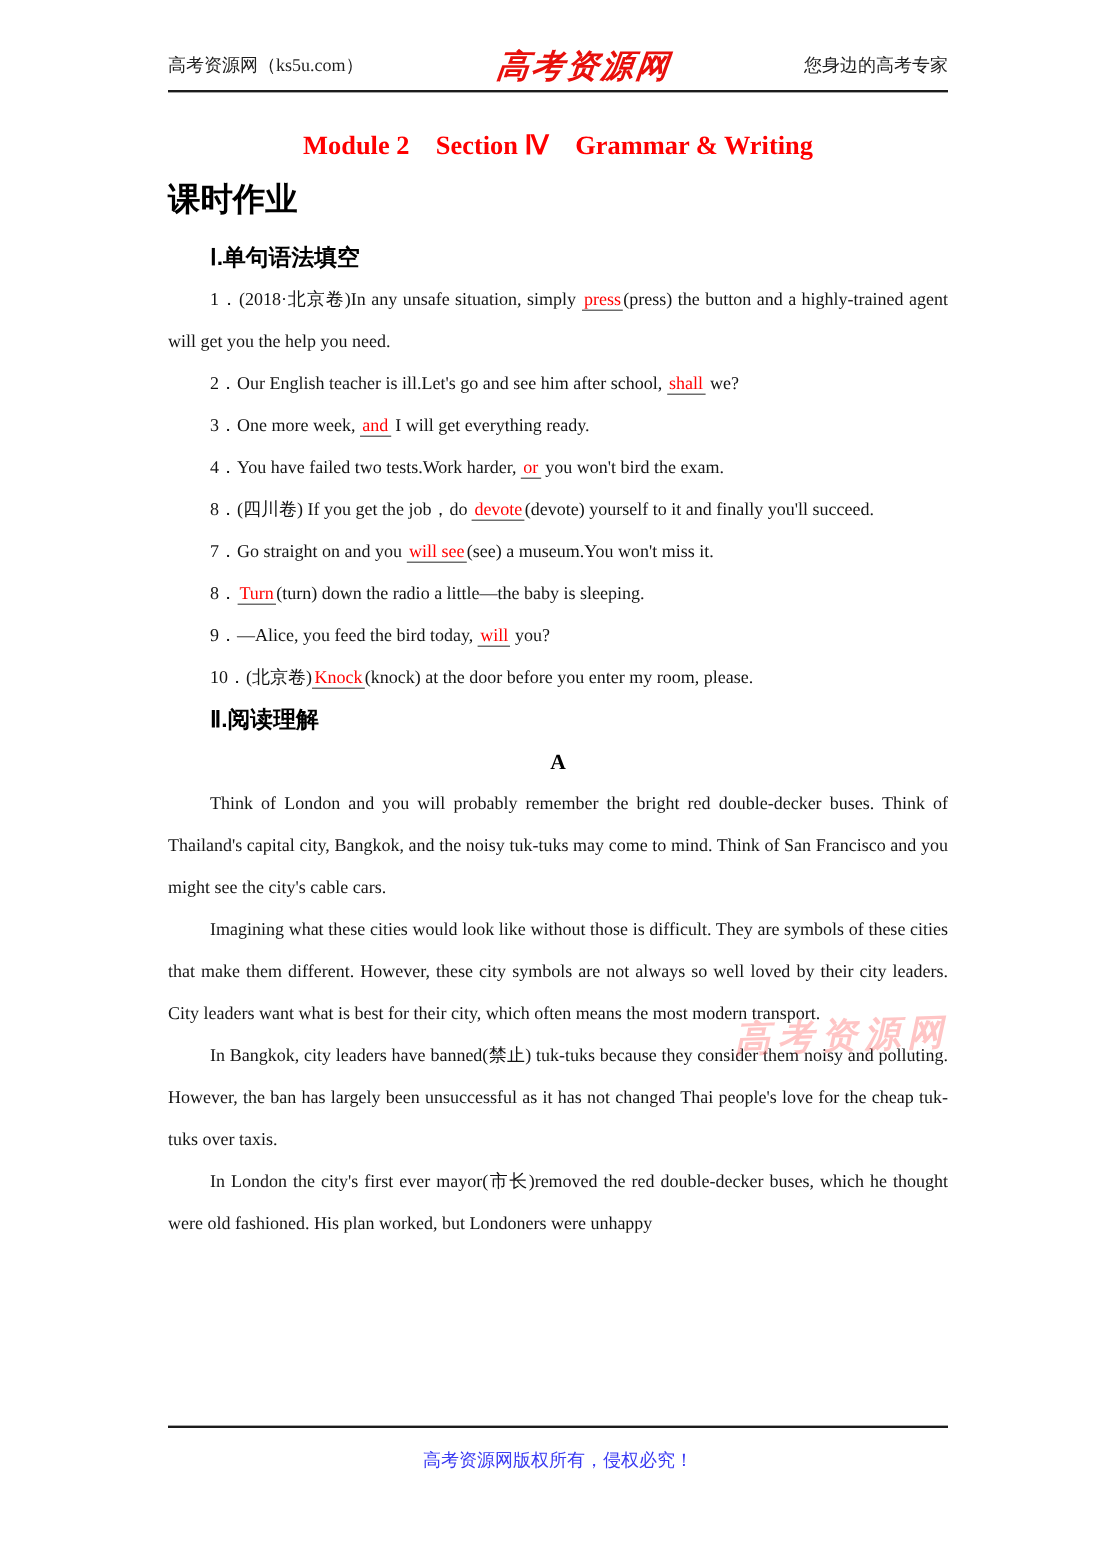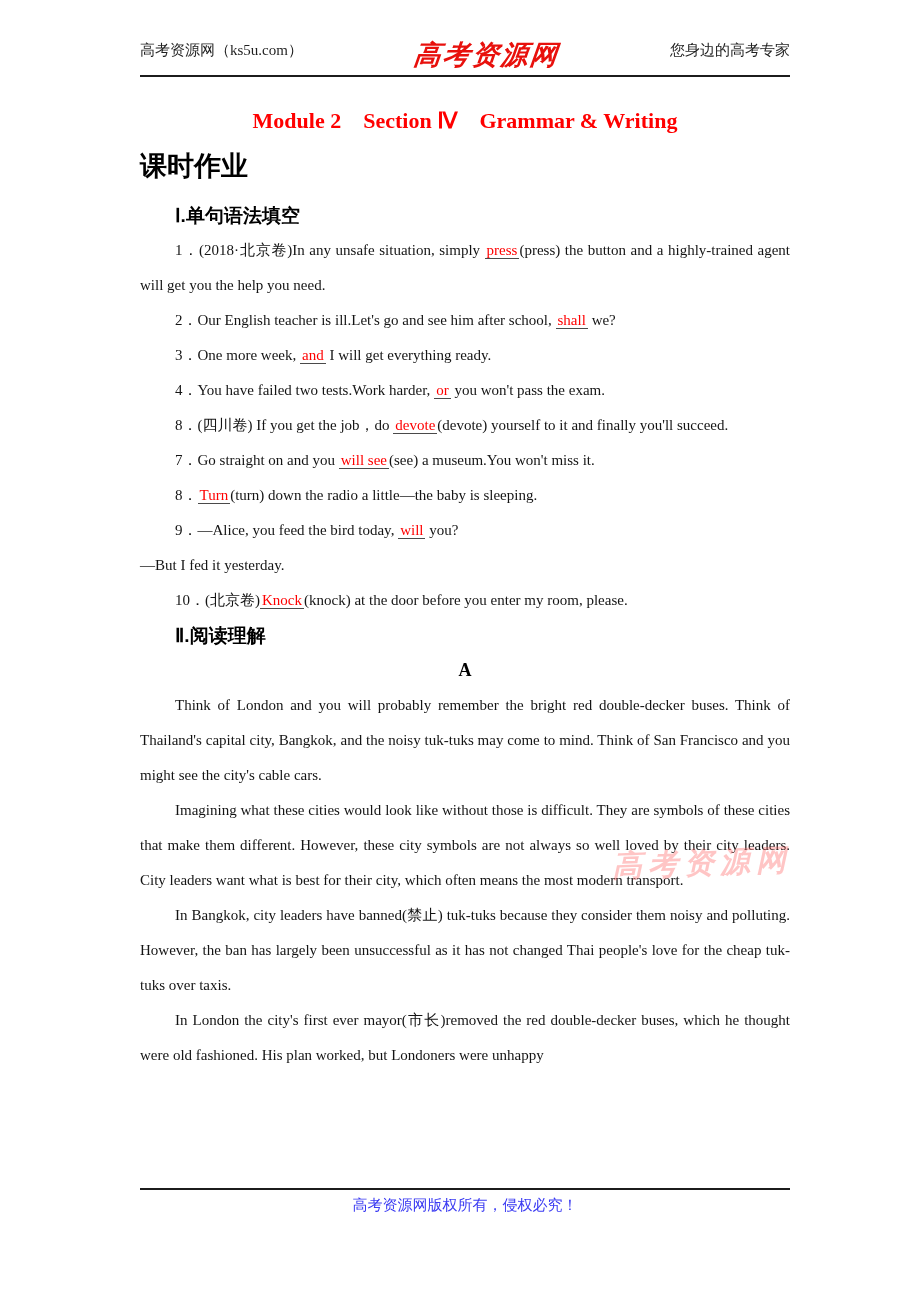--- a/index.html
+++ b/index.html
@@ -13,21 +13,21 @@
     color: #141414;
     overflow: hidden;
   }
   
   .header {
     position: absolute;
     top: 40px; left: 140px;
     width: 650px;
     display: flex;
     justify-content: space-between;
-    align-items: flex-start;
+    align-items: center;
     border-bottom: 2px solid #1c1c1c;
     padding-bottom: 5px;
   }
   .header-side {
     font-size: 15px;
     color: #1f1f1f;
     line-height: 20px;
     white-space: nowrap;
   }
   .logo {
@@ -104,21 +104,21 @@
     transform: rotate(-2deg);
     pointer-events: none;
     white-space: nowrap;
   }
   
   .footer {
     position: absolute;
     top: 1188px; left: 140px;
     width: 650px;
     border-top: 2px solid #1c1c1c;
-    padding-top: 4px;
+    padding-top: 17px;
     text-align: center;
     background: #ffffff;
   }
   .footer-text {
     color: #3a3af2;
     font-size: 15px;
     line-height: 22px;
   }
 </style>
 </head>
@@ -134,26 +134,25 @@
 
   <div class="content">
     <h1 class="doc-title">Module 2　Section Ⅳ　Grammar &amp; Writing</h1>
     <h2 class="doc-subtitle">课时作业</h2>
 
     <div class="sec-heading">Ⅰ.单句语法填空</div>
     <div id="exercise-items">
         <p class="line indent"><span>1．(2018·北京卷)In any unsafe situation, simply </span><span class="answer">press</span><span>(press) the button and a highly-trained agent will get you the help you need.</span></p>
         <p class="line indent"><span>2．Our English teacher is ill.Let's go and see him after school, </span><span class="answer">shall</span><span> we?</span></p>
         <p class="line indent"><span>3．One more week, </span><span class="answer">and</span><span> I will get everything ready.</span></p>
-        <p class="line indent"><span>4．You have failed two tests.Work harder, </span><span class="answer">or</span><span> you won't pass the exam.</span></p>
+        <p class="line indent"><span>4．You have failed two tests.Work harder, </span><span class="answer">or</span><span> you won't bird the exam.</span></p>
         <p class="line indent"><span>8．(四川卷) If you get the job，do </span><span class="answer">devote</span><span>(devote) yourself to it and finally you'll succeed.</span></p>
         <p class="line indent"><span>7．Go straight on and you </span><span class="answer">will see</span><span>(see) a museum.You won't miss it.</span></p>
         <p class="line indent"><span>8．</span><span class="answer">Turn</span><span>(turn) down the radio a little—the baby is sleeping.</span></p>
         <p class="line indent"><span>9．—Alice, you feed the bird today, </span><span class="answer">will</span><span> you?</span></p>
-        <p class="line"><span>—But I fed it yesterday.</span></p>
         <p class="line indent"><span>10．(北京卷)</span><span class="answer">Knock</span><span>(knock) at the door before you enter my room, please.</span></p>
       </div>
 
     <div class="sec-heading">Ⅱ.阅读理解</div>
     <div class="passage-label">A</div>
     <div id="reading-paragraphs">
         <p class="para indent">Think of London and you will probably remember the bright red double-decker buses. Think of Thailand's capital city, Bangkok, and the noisy tuk-tuks may come to mind. Think of San Francisco and you might see the city's cable cars.</p>
         <p class="para indent">Imagining what these cities would look like without those is difficult. They are symbols of these cities that make them different. However, these city symbols are not always so well loved by their city leaders. City leaders want what is best for their city, which often means the most modern transport.</p>
         <p class="para indent">In Bangkok, city leaders have banned(禁止) tuk-tuks because they consider them noisy and polluting. However, the ban has largely been unsuccessful as it has not changed Thai people's love for the cheap tuk-tuks over taxis.</p>
         <p class="para indent">In London the city's first ever mayor(市长)removed the red double-decker buses, which he thought were old fashioned. His plan worked, but Londoners were unhappy</p>

